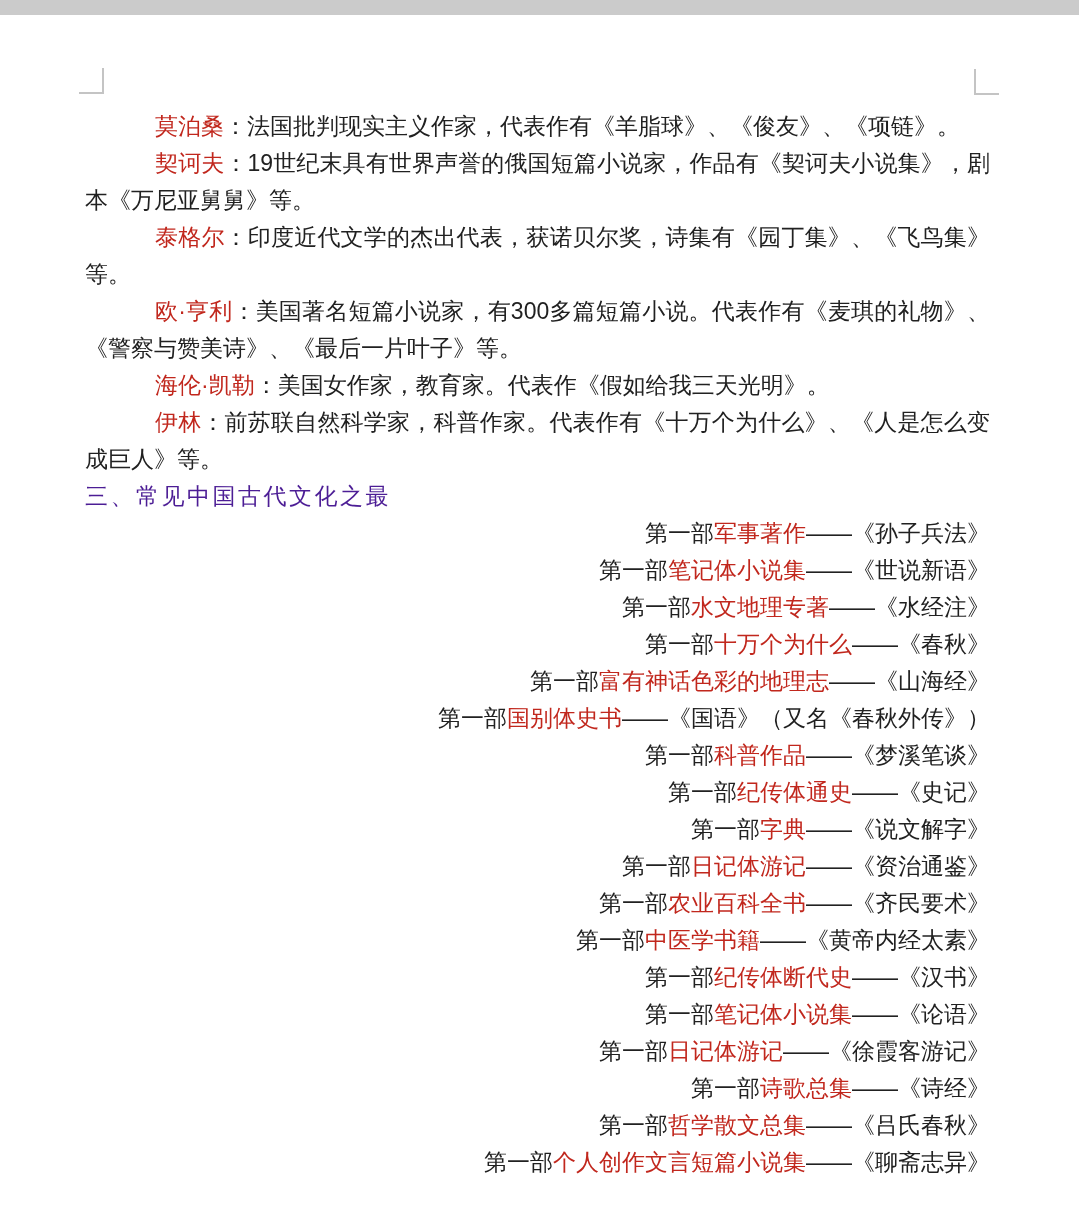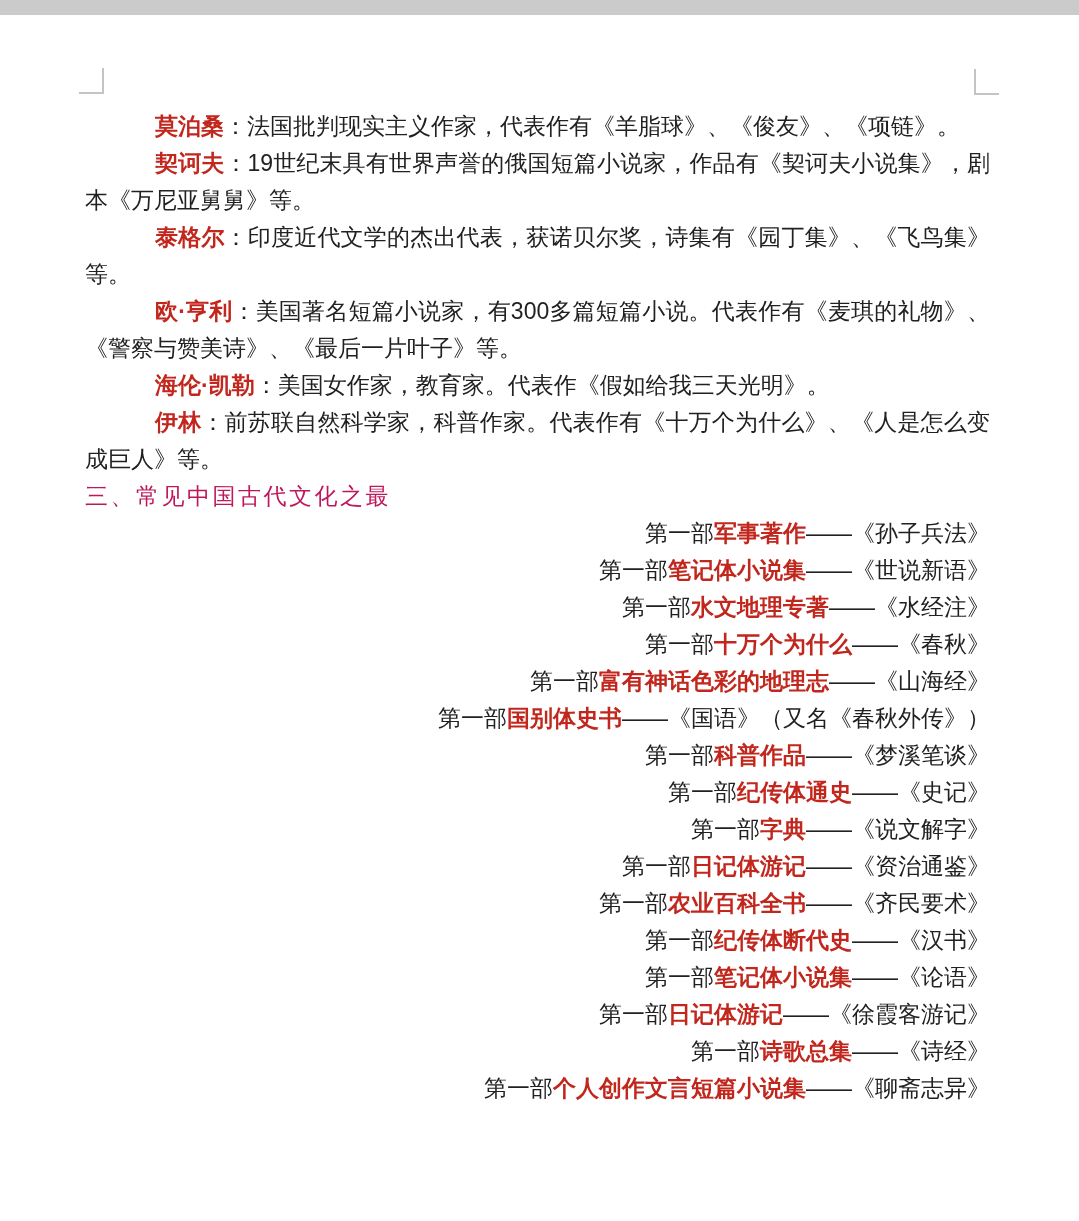--- a/index.html
+++ b/index.html
@@ -21,27 +21,27 @@
   }
   .corner-tl{left:79px;top:68px;border-right-width:2px;border-bottom-width:2px;}
   .corner-tr{left:974px;top:69px;border-left-width:2px;border-bottom-width:2px;}
   .doc{
     position:absolute;left:85px;top:108px;width:905px;
     color:#212121;
     font-size:23px;line-height:37px;
     text-align:justify;
   }
   .para{margin:0;text-indent:70px;}
-  .red{color:#c1271d;font-weight:bold;margin-top:8px;}
+  .red{color:#c1271d;font-weight:normal;margin-top:8px;}
   .heading{
     margin:0;padding:0;
     font-size:23px;font-weight:normal;
     letter-spacing:2.5px;
     text-indent:0;text-align:left;
-    color:#be185d;
+    color:#4c1d95;
   }
   .item{margin:0;padding-left:70px;text-indent:0;text-align:right;}
 </style>
 </head>
 <body>
 
 <div class="top-bar"></div>
 <div class="corner corner-tl"></div>
 <div class="corner corner-tr"></div>
 
@@ -60,19 +60,21 @@
       <p class="item"><span>第一部</span><span class="red">笔记体小说集</span><span>——《世说新语》</span></p>
       <p class="item"><span>第一部</span><span class="red">水文地理专著</span><span>——《水经注》</span></p>
       <p class="item"><span>第一部</span><span class="red">十万个为什么</span><span>——《春秋》</span></p>
       <p class="item"><span>第一部</span><span class="red">富有神话色彩的地理志</span><span>——《山海经》</span></p>
       <p class="item"><span>第一部</span><span class="red">国别体史书</span><span>——《国语》（又名《春秋外传》）</span></p>
       <p class="item"><span>第一部</span><span class="red">科普作品</span><span>——《梦溪笔谈》</span></p>
       <p class="item"><span>第一部</span><span class="red">纪传体通史</span><span>——《史记》</span></p>
       <p class="item"><span>第一部</span><span class="red">字典</span><span>——《说文解字》</span></p>
       <p class="item"><span>第一部</span><span class="red">日记体游记</span><span>——《资治通鉴》</span></p>
       <p class="item"><span>第一部</span><span class="red">农业百科全书</span><span>——《齐民要术》</span></p>
+      <p class="item"><span>第一部</span><span class="red">中医学书籍</span><span>——《黄帝内经太素》</span></p>
       <p class="item"><span>第一部</span><span class="red">纪传体断代史</span><span>——《汉书》</span></p>
       <p class="item"><span>第一部</span><span class="red">笔记体小说集</span><span>——《论语》</span></p>
       <p class="item"><span>第一部</span><span class="red">日记体游记</span><span>——《徐霞客游记》</span></p>
       <p class="item"><span>第一部</span><span class="red">诗歌总集</span><span>——《诗经》</span></p>
+      <p class="item"><span>第一部</span><span class="red">哲学散文总集</span><span>——《吕氏春秋》</span></p>
       <p class="item"><span>第一部</span><span class="red">个人创作文言短篇小说集</span><span>——《聊斋志异》</span></p>
     </div>
 </div>
 
 </body></html>

